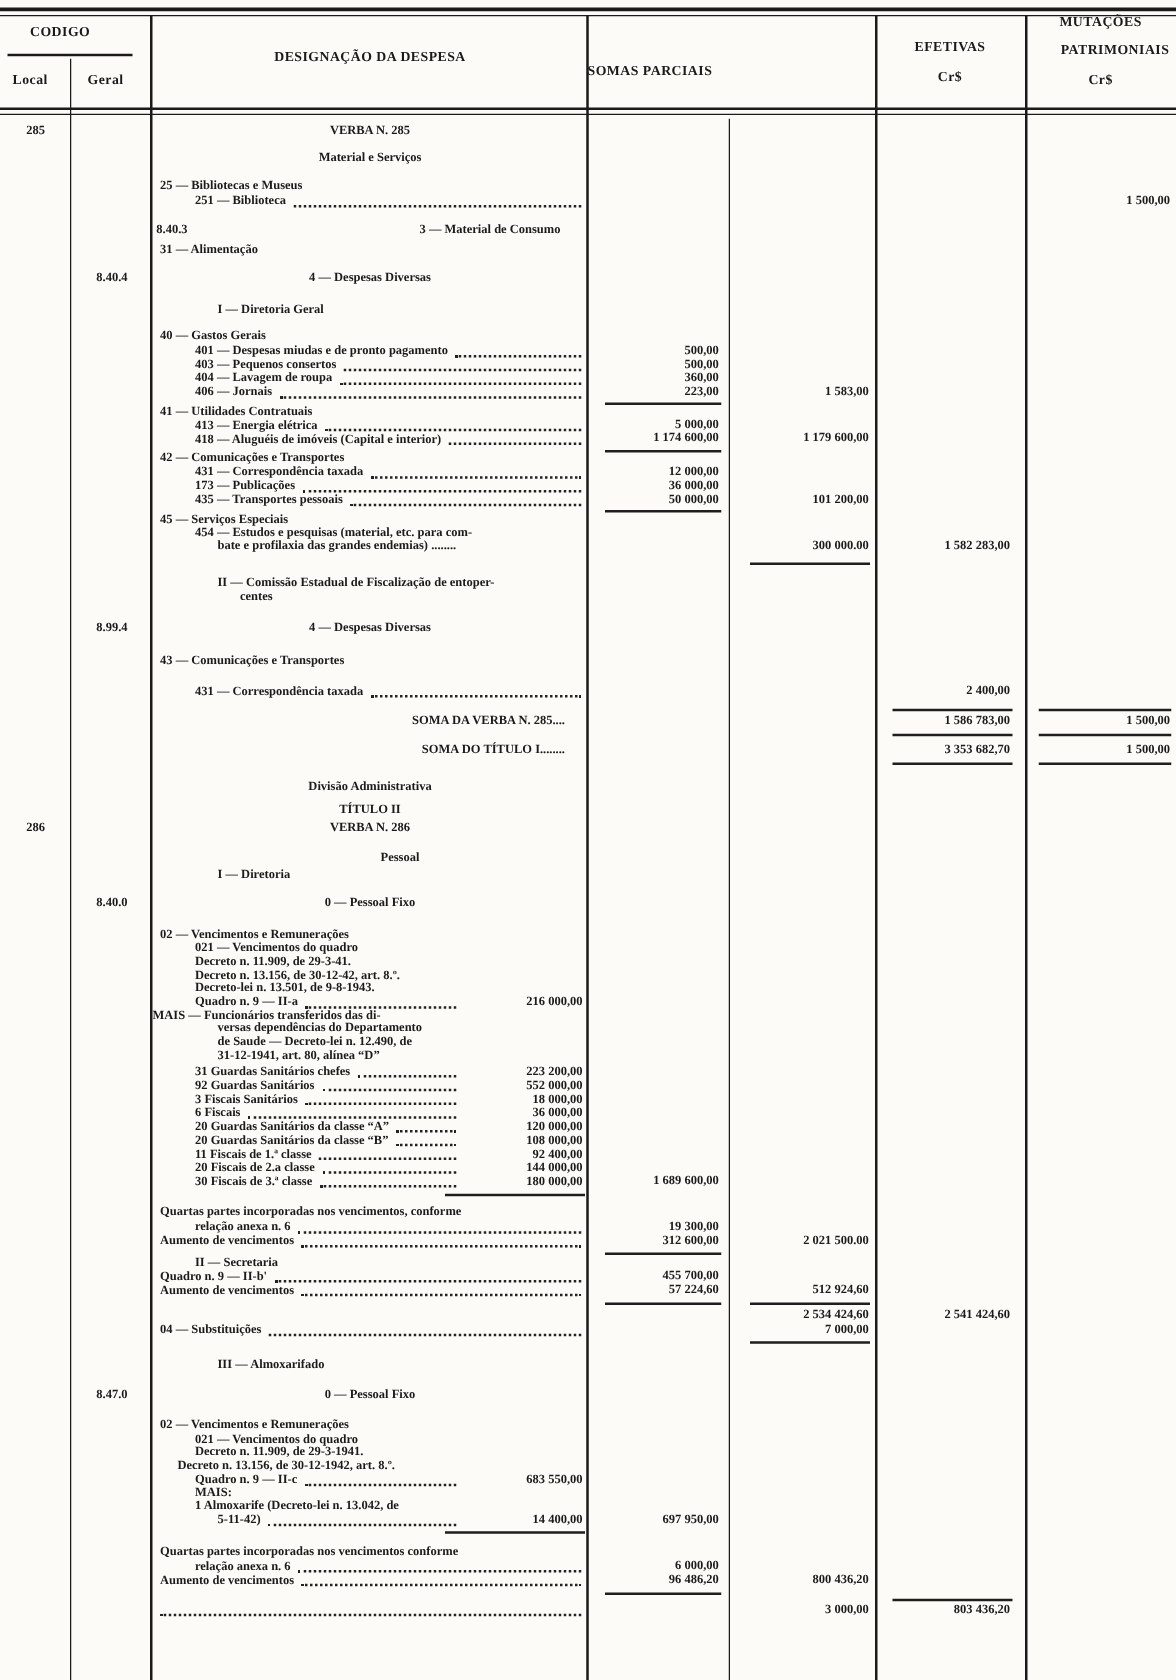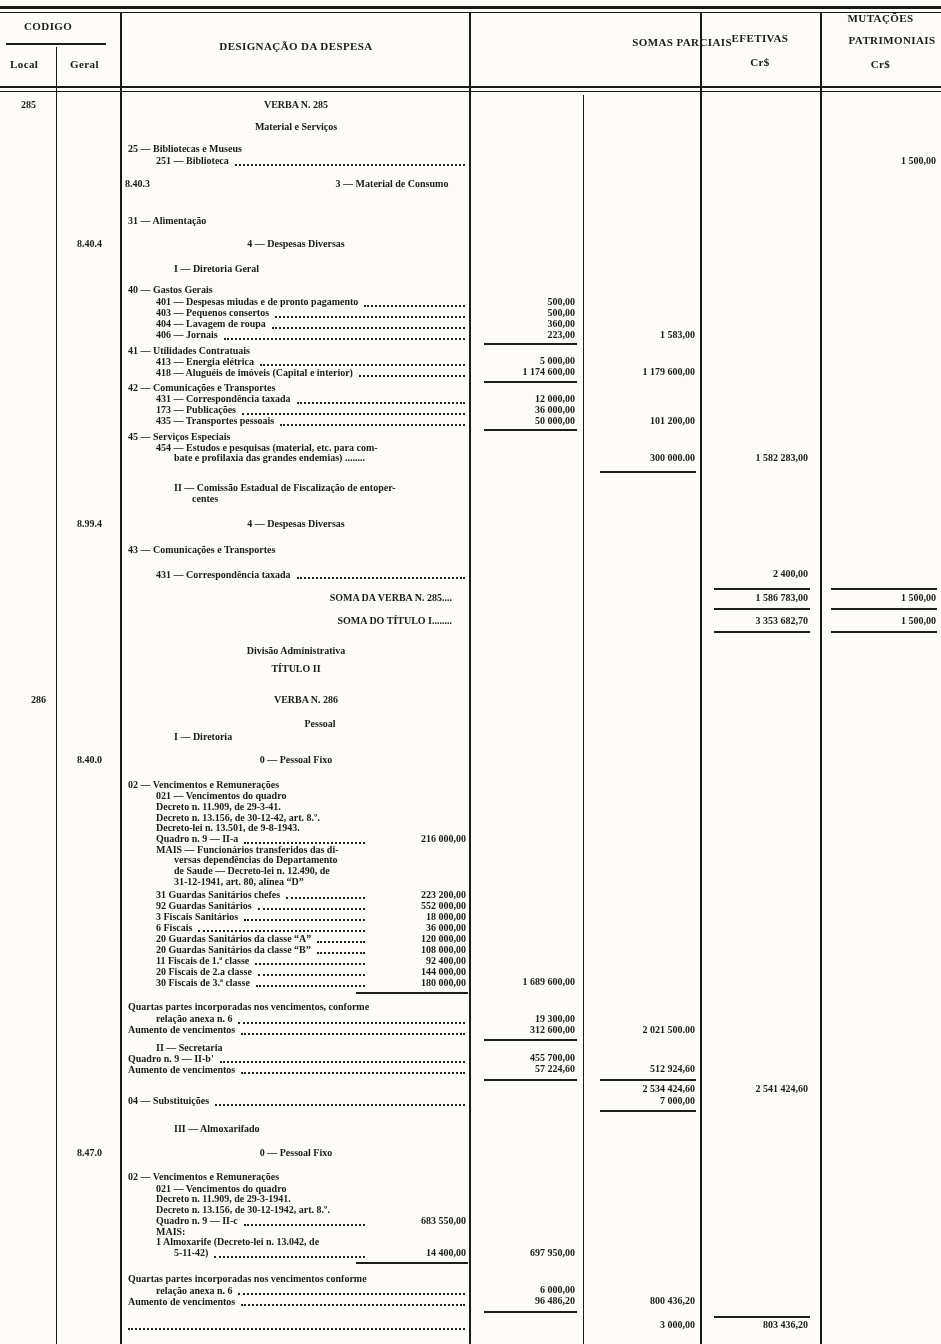--- a/index.html
+++ b/index.html
@@ -10,21 +10,21 @@
     font-weight:700;color:#1b1b1b;
     -webkit-font-smoothing:antialiased;
   }
   
   .hdr{position:absolute;top:0;left:0;width:941px;height:95px;}
   .hdr span{position:absolute;font-size:11px;letter-spacing:.4px;white-space:nowrap;}
   .h-codigo{left:24px;top:20px;letter-spacing:5px;}
   .h-local{left:10px;top:58px;}
   .h-geral{left:70px;top:58px;}
   .h-desig{left:122px;width:348px;text-align:center;top:40px;}
-  .h-somas{left:470px;width:262px;text-align:right;top:36px;}
+  .h-somas{left:470px;width:262px;text-align:left;top:51px;}
   .h-efet{left:700px;width:120px;text-align:center;top:32px;}
   .h-cr1{left:700px;width:120px;text-align:center;top:56px;}
   .h-mut1{left:820px;width:121px;text-align:center;top:12px;}
   .h-mut2{left:820px;width:144px;text-align:center;top:34px;}
   .h-cr2{left:820px;width:121px;text-align:center;top:58px;}
   
   .hl{position:absolute;left:0;width:941px;background:#1a1a1a;}
   .hl.t1{top:6px;height:3px;}
   .hl.t2{top:12px;height:1px;}
   .hl.b1{top:86px;height:2px;}
@@ -138,21 +138,21 @@
       </div>
       <div class="row" style="margin-top: 12px; gap: 48px;">
         <div class="cell c-local"></div>
         <div class="cell c-geral">8.40.3</div>
         <div class="cell c-desig al-c">3 — Material de Consumo</div>
         <div class="cell c-s1"></div>
         <div class="cell c-s2"></div>
         <div class="cell c-ef"></div>
         <div class="cell c-mu"></div>
       </div>
-      <div class="row" style="margin-top: 27px;">
+      <div class="row" style="margin-top: 6px;">
         <div class="cell c-local"></div>
         <div class="cell c-geral"></div>
         <div class="cell c-desig">
           <div class="txt" style="padding-left: 6px;">31 — Alimentação</div>
         </div>
         <div class="cell c-s1"></div>
         <div class="cell c-s2"></div>
         <div class="cell c-ef"></div>
         <div class="cell c-mu"></div>
       </div>
@@ -516,21 +516,21 @@
       </div>
       <div class="row" style="margin-top: 7px;">
         <div class="cell c-local"></div>
         <div class="cell c-geral"></div>
         <div class="cell c-desig al-c">TÍTULO II</div>
         <div class="cell c-s1"></div>
         <div class="cell c-s2"></div>
         <div class="cell c-ef"></div>
         <div class="cell c-mu"></div>
       </div>
-      <div class="row" style="margin-top: 21px; padding-left: 10px;">
+      <div class="row" style="margin-top: 5px;">
         <div class="cell c-local">286</div>
         <div class="cell c-geral"></div>
         <div class="cell c-desig al-c">VERBA N. 286</div>
         <div class="cell c-s1"></div>
         <div class="cell c-s2"></div>
         <div class="cell c-ef"></div>
         <div class="cell c-mu"></div>
       </div>
       <div class="row" style="margin-top: 13px; gap: 12px;">
         <div class="cell c-local"></div>
@@ -626,21 +626,21 @@
         </div>
         <div class="cell c-s1"></div>
         <div class="cell c-s2"></div>
         <div class="cell c-ef"></div>
         <div class="cell c-mu"></div>
       </div>
       <div class="row">
         <div class="cell c-local"></div>
         <div class="cell c-geral"></div>
         <div class="cell c-desig">
-          <div class="txt" style=" margin-left: 34px;">MAIS — Funcionários transferidos das di-</div>
+          <div class="txt" style="">MAIS — Funcionários transferidos das di-</div>
         </div>
         <div class="cell c-s1"></div>
         <div class="cell c-s2"></div>
         <div class="cell c-ef"></div>
         <div class="cell c-mu"></div>
       </div>
       <div class="row">
         <div class="cell c-local"></div>
         <div class="cell c-geral"></div>
         <div class="cell c-desig">
@@ -977,21 +977,21 @@
         </div>
         <div class="cell c-s1"></div>
         <div class="cell c-s2"></div>
         <div class="cell c-ef"></div>
         <div class="cell c-mu"></div>
       </div>
       <div class="row">
         <div class="cell c-local"></div>
         <div class="cell c-geral"></div>
         <div class="cell c-desig">
-          <div class="txt" style="padding-left: 34px;">Decreto n. 13.156, de 30-12-1942, art. 8.º.</div>
+          <div class="txt" style="padding-left: 20px;">Decreto n. 13.156, de 30-12-1942, art. 8.º.</div>
         </div>
         <div class="cell c-s1"></div>
         <div class="cell c-s2"></div>
         <div class="cell c-ef"></div>
         <div class="cell c-mu"></div>
       </div>
       <div class="row">
         <div class="cell c-local"></div>
         <div class="cell c-geral"></div>
         <div class="cell c-desig">

